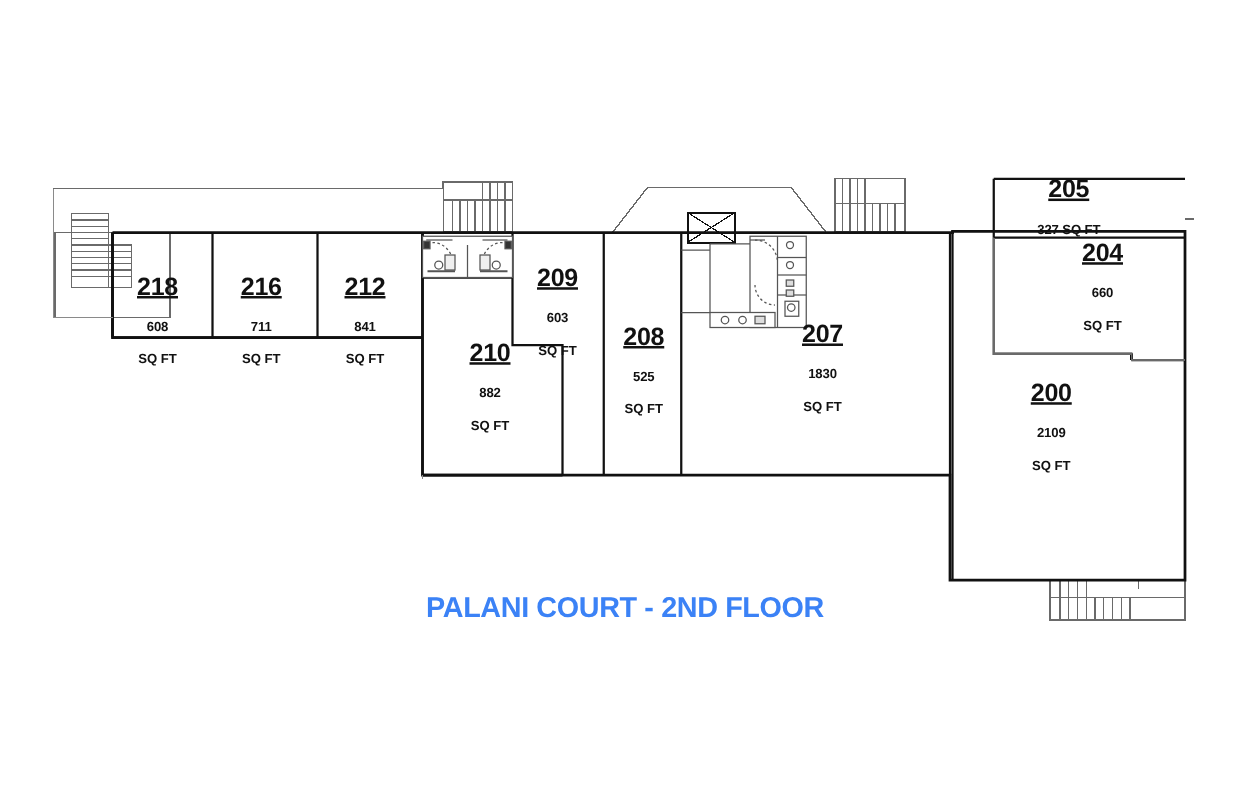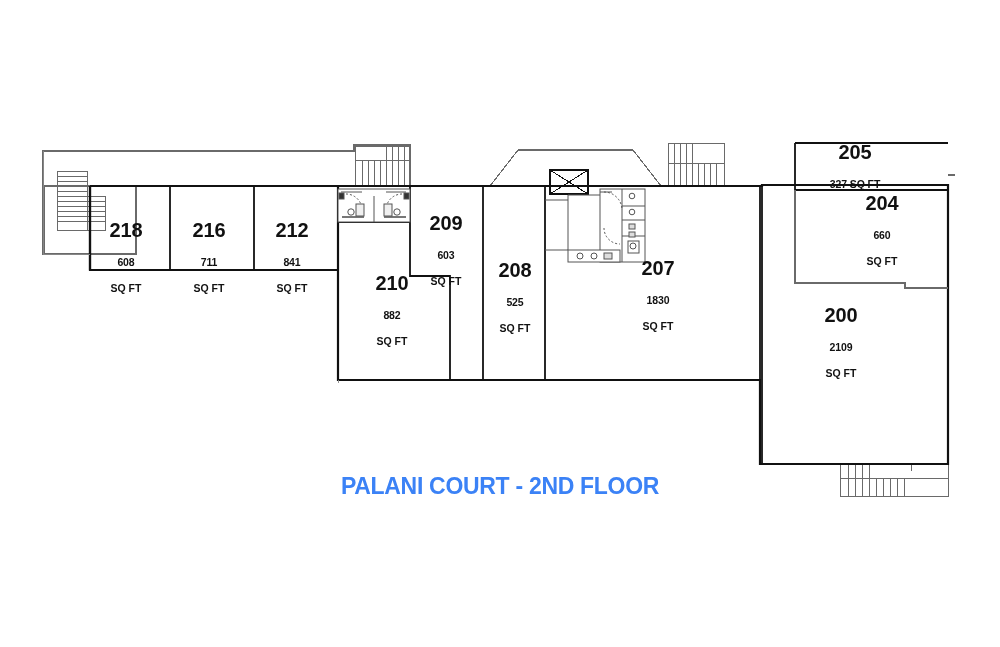--- a/index.html
+++ b/index.html
@@ -35,20 +35,21 @@
     line-height: 1.06;
     white-space: nowrap;
     transform: translate(-50%, -50%);
     pointer-events: auto;
   }
   .room-number {
     font-size: 20px;
     font-weight: bold;
     letter-spacing: -0.2px;
     display: block;
+    text-decoration: underline;
   }
   .room-area {
     font-size: 10.5px;
     font-weight: bold;
     display: block;
     margin-top: 16px;
     letter-spacing: -0.1px;
   }
   .room-area-inline {
     font-size: 10.5px;

